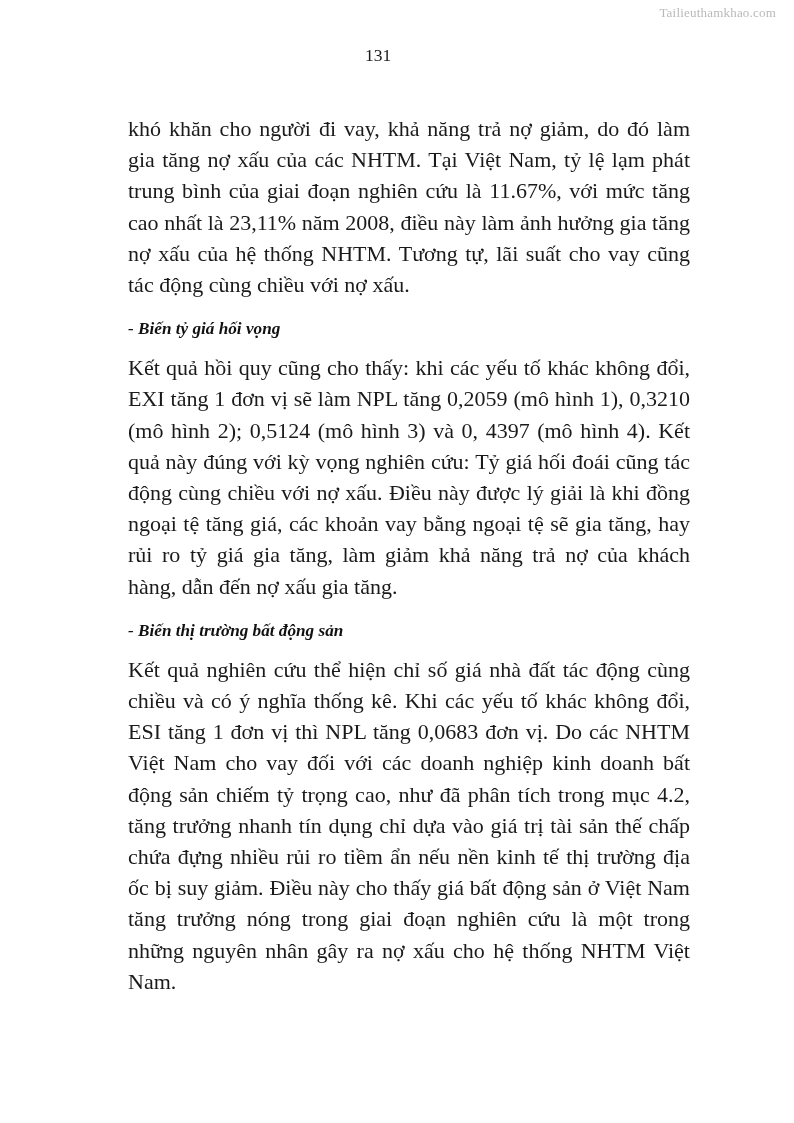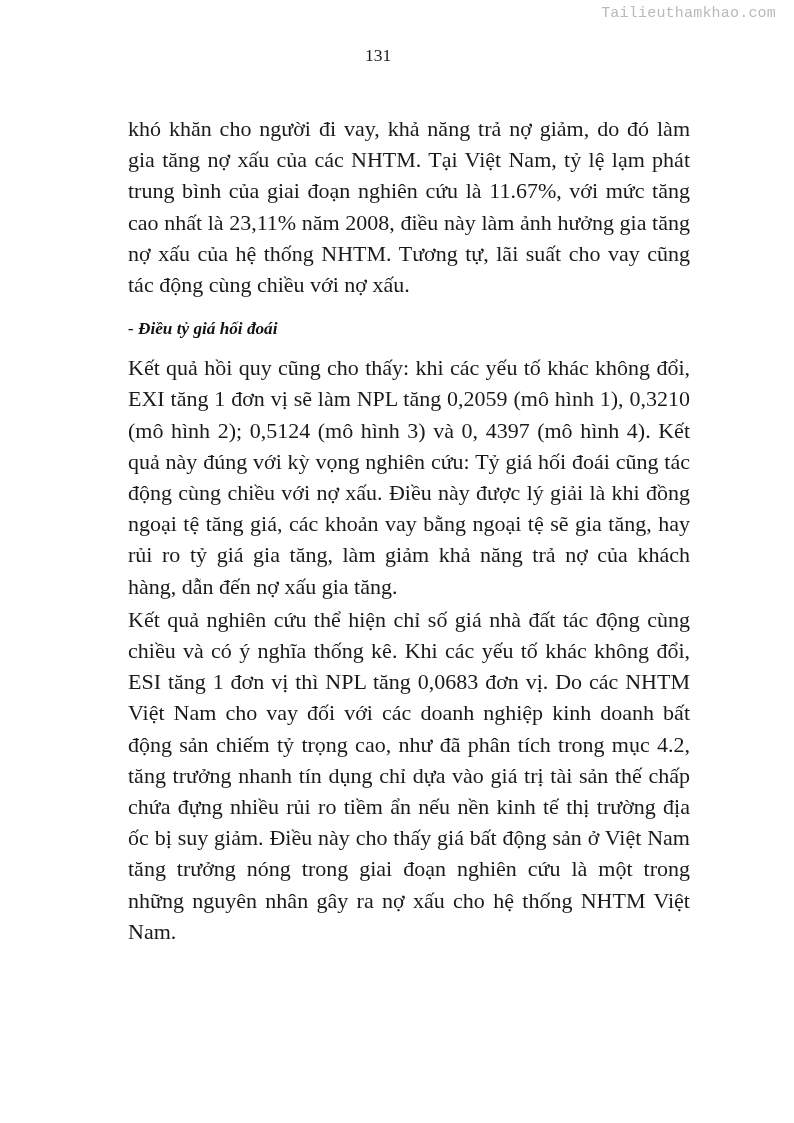--- a/index.html
+++ b/index.html
@@ -13,22 +13,22 @@
     height: 1123px;
     background: #ffffff;
     overflow: hidden;
     font-family: "Liberation Serif", "DejaVu Serif", serif;
     color: #111111;
   }
   .watermark {
     position: absolute;
     top: 5px;
     right: 18px;
-    font-family: Liberation Mono, monospace;
-    font-size: 15px;
+    font-family: Liberation Serif, serif;
+    font-size: 13px;
     letter-spacing: 0.2px;
     color: #b9b9b9;
     white-space: nowrap;
     user-select: none;
   }
   .page-number {
     position: absolute;
     top: 45px;
     left: 0;
     width: 756px;
@@ -71,22 +71,23 @@
 <div class="page">
 
   <div class="watermark">Tailieuthamkhao.com</div>
 
   <div class="page-number">131</div>
 
   <div class="body-area">
 
     <p class="para">khó khăn cho người đi vay, khả năng trả nợ giảm, do đó làm gia tăng nợ xấu của các NHTM. Tại Việt Nam, tỷ lệ lạm phát trung bình của giai đoạn nghiên cứu là 11.67%, với mức tăng cao nhất là 23,11% năm 2008, điều này làm ảnh hưởng gia tăng nợ xấu của hệ thống NHTM. Tương tự, lãi suất cho vay cũng tác động cùng chiều với nợ xấu.</p>
 
-    <h2 class="heading">- Điều tỷ giá hối đoái</h2>
+    <h2 class="heading">- Biến tỷ giá hối vọng</h2>
 
     <p class="para">Kết quả hồi quy cũng cho thấy: khi các yếu tố khác không đổi, EXI tăng 1 đơn vị sẽ làm NPL tăng 0,2059 (mô hình 1), 0,3210 (mô hình 2); 0,5124 (mô hình 3) và 0, 4397 (mô hình 4). Kết quả này đúng với kỳ vọng nghiên cứu: Tỷ giá hối đoái cũng tác động cùng chiều với nợ xấu. Điều này được lý giải là khi đồng ngoại tệ tăng giá, các khoản vay bằng ngoại tệ sẽ gia tăng, hay rủi ro tỷ giá gia tăng, làm giảm khả năng trả nợ của khách hàng, dẫn đến nợ xấu gia tăng.</p>
 
+    <h2 class="heading">- Biến thị trường bất động sản</h2>
 
     <p class="para">Kết quả nghiên cứu thể hiện chỉ số giá nhà đất tác động cùng chiều và có ý nghĩa thống kê. Khi các yếu tố khác không đổi, ESI tăng 1 đơn vị thì NPL tăng 0,0683 đơn vị. Do các NHTM Việt Nam cho vay đối với các doanh nghiệp kinh doanh bất động sản chiếm tỷ trọng cao, như đã phân tích trong mục 4.2, tăng trưởng nhanh tín dụng chỉ dựa vào giá trị tài sản thế chấp chứa đựng nhiều rủi ro tiềm ẩn nếu nền kinh tế thị trường địa ốc bị suy giảm. Điều này cho thấy giá bất động sản ở Việt Nam tăng trưởng nóng trong giai đoạn nghiên cứu là một trong những nguyên nhân gây ra nợ xấu cho hệ thống NHTM Việt Nam.</p>
 
   </div>
 
 </div>
 
 </body></html>

